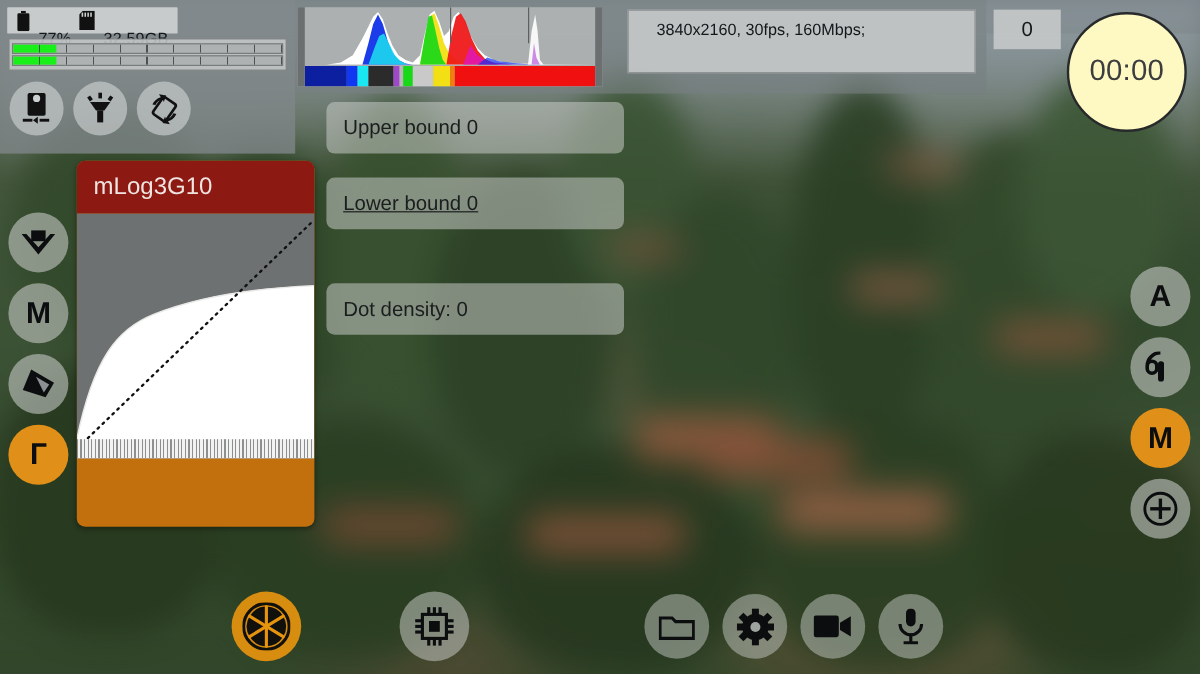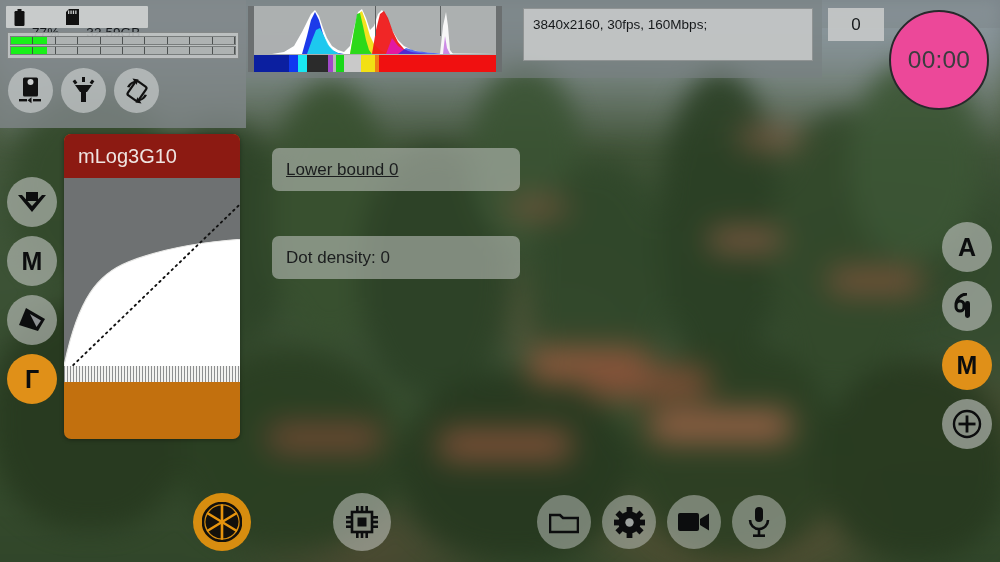--- a/index.html
+++ b/index.html
@@ -96,41 +96,41 @@
   .histo-div{position:absolute;top:0;bottom:18px;width:1px;background:#5c6061;}
   .histo-bar{position:absolute;left:0;right:0;bottom:0;height:17px;display:flex;}
   .histo-bar i{display:block;height:100%;}
 
   
   .infopanel{
     position:absolute;left:523px;top:8px;width:290px;height:53px;
     background:rgba(198,201,201,.90);
     border:1px solid rgba(138,142,142,.9);
     box-sizing:border-box;
-    padding:6px 9px 0 9px;
+    padding:6px 9px 0 23px;
     font-size:13.5px;color:#15181a;line-height:1.48;
   }
 
   
   .counter{
     position:absolute;left:828px;top:8px;width:56px;height:33px;
     background:rgba(198,201,201,.90);
     display:flex;align-items:center;justify-content:center;
     font-size:17px;color:#15181a;
   }
   .timer{
     position:absolute;left:889px;top:10px;width:96px;height:96px;
-    border-radius:50%;background:#ec4899;border:2px solid #27292b;
+    border-radius:50%;background:#fef9c3;border:2px solid #27292b;
     display:flex;align-items:center;justify-content:center;
     font-size:24.5px;color:#3b3d3f;letter-spacing:.2px;text-align:center;
   }
 
   
   .curvepanel{
-    position:absolute;left:64px;top:134px;width:176px;height:305px;
+    position:absolute;left:64px;top:134px;width:198px;height:305px;
     background:#c2700e;border-radius:7px;overflow:hidden;
     box-shadow:0 1px 4px rgba(0,0,0,.35);
   }
   .curve-head{
     height:44px;background:#8c1a12;
     display:flex;align-items:center;padding-left:14px;
     font-size:20px;color:#efe4e1;
   }
   .curve-body{
     position:absolute;left:0;right:0;top:44px;height:204px;
@@ -325,20 +325,21 @@
     <div class="curve-body">
       <svg width="198" height="204" viewBox="0 0 198 204" preserveAspectRatio="none">
         <path d="M0,188 C14,120 34,96 64,84 C104,68 150,62 198,60 L198,204 L0,204 Z" fill="#ffffff"></path>
         <path d="M0,188 C14,120 34,96 64,84 C104,68 150,62 198,60" fill="none" stroke="#e8e8e6" stroke-width="1.2"></path>
         <line x1="1" y1="195" x2="197" y2="6" stroke="#111" stroke-width="1.9" stroke-dasharray="1.5,4.2" stroke-linecap="round"></line>
       </svg>
       <div class="curve-ruler"></div>
     </div>
   </div>
 
+  <div class="pill p1">Upper bound 0</div>
   <div class="pill p2">Lower bound 0</div>
   <div class="pill p3">Dot density: 0</div>
 
   <div class="rail left">
     <div class="rbtn">
       <svg width="28" height="22" viewBox="0 0 28 22">
           <rect x="8" y="1" width="12" height="9" fill="#0c0d0e"></rect>
           <path d="M0 4 L14 21 L28 4 L24 4 L14 15 L4 4 Z" fill="#0c0d0e"></path>
         </svg>
     </div>

